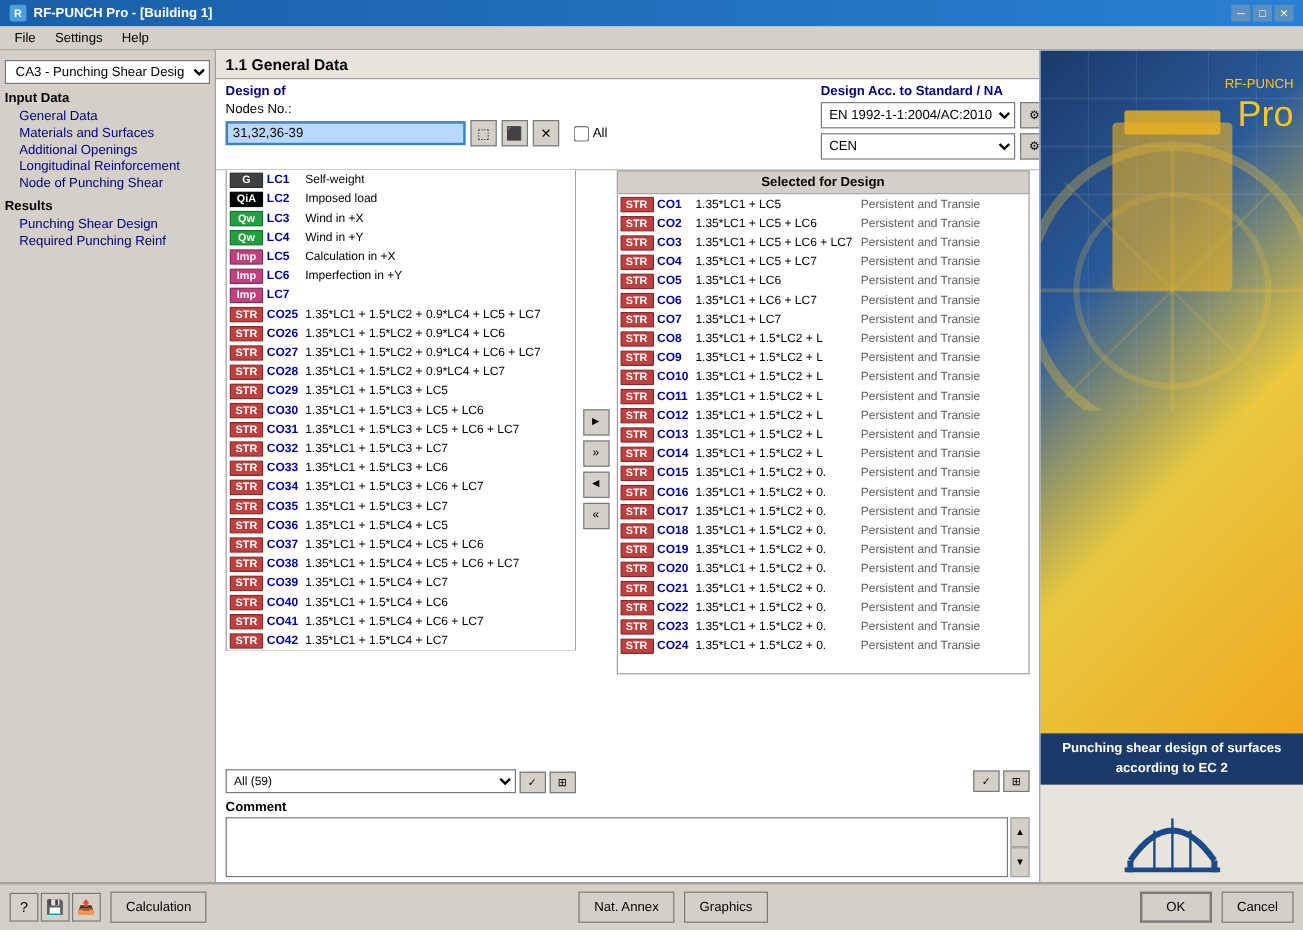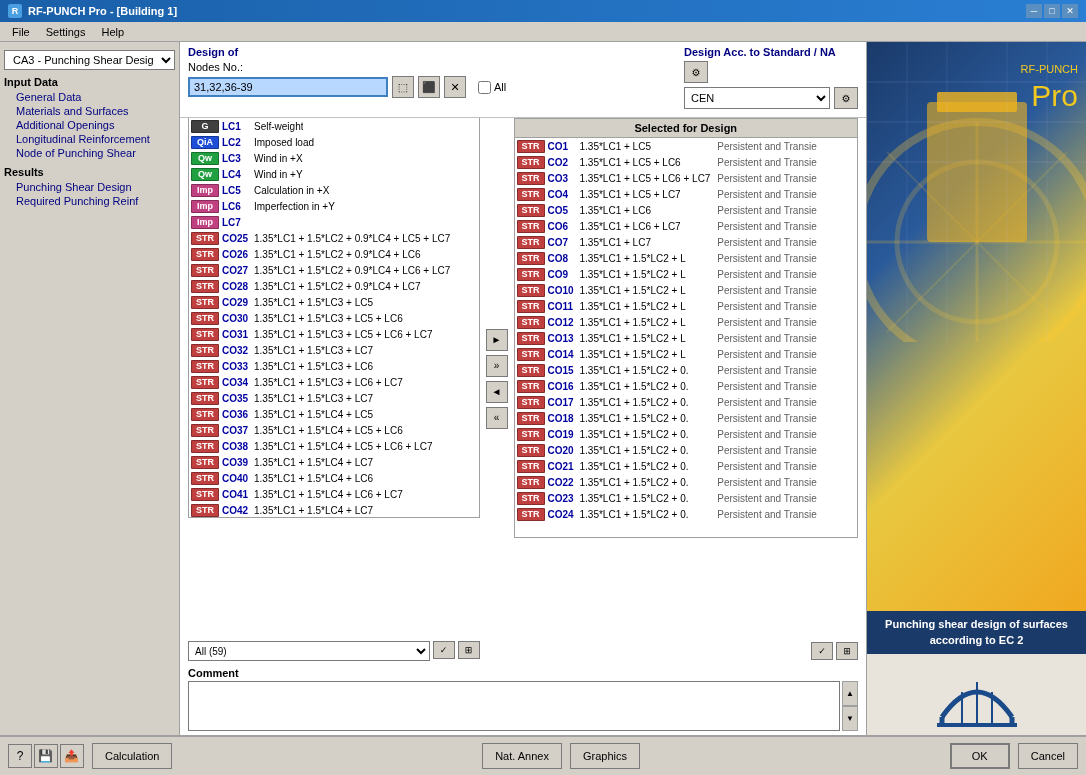--- a/index.html
+++ b/index.html
@@ -45,21 +45,21 @@
     .std-btn { width: 24px; height: 22px; border: 1px solid #7a7a7a; background: #d4d0c8; cursor: pointer; display: flex; align-items: center; justify-content: center; font-size: 10px; }
 
     
     .tables-section { display: flex; gap: 4px; padding: 0 8px; flex: 1; min-height: 0; }
     .table-container { display: flex; flex-direction: column; flex: 1; min-height: 0; }
     .table-header { background: #d4d0c8; padding: 3px 6px; border: 1px solid #a0a0a0; font-weight: bold; font-size: 11px; text-align: center; }
     .table-body { border: 1px solid #a0a0a0; border-top: none; overflow-y: auto; flex: 1; background: white; }
     .table-row { display: flex; align-items: center; padding: 1px 2px; min-height: 16px; }
     .load-badge { min-width: 28px; height: 13px; font-size: 9px; font-weight: bold; display: flex; align-items: center; justify-content: center; margin-right: 3px; border: 1px solid rgba(0,0,0,0.3); border-radius: 1px; flex-shrink: 0; }
     .badge-g { background: #404040; color: white; }
-    .badge-qia { background: #1d4ed8; color: white; }
+    .badge-qia { background: #000000; color: white; }
     .badge-qw { background: #20a040; color: white; }
     .badge-imp { background: #c04080; color: white; }
     .badge-str { background: #c04040; color: white; }
     .load-code { font-size: 10px; min-width: 32px; color: #0000a0; font-weight: bold; }
     .load-desc { font-size: 10px; color: #000; overflow: hidden; text-overflow: ellipsis; white-space: nowrap; }
 
     
     .transfer-buttons { display: flex; flex-direction: column; justify-content: center; gap: 4px; padding: 0 2px; }
     .transfer-btn { width: 22px; height: 22px; border: 1px solid #7a7a7a; background: #d4d0c8; cursor: pointer; display: flex; align-items: center; justify-content: center; font-size: 10px; }
     .filter-select { flex: 1; border: 1px solid #7a7a7a; padding: 1px 2px; font-size: 10px; height: 20px; background: white; }
@@ -131,20 +131,21 @@
     <div class="sidebar-item"><span>Materials and Surfaces</span></div>
     <div class="sidebar-item"><span>Additional Openings</span></div>
     <div class="sidebar-item"><span>Longitudinal Reinforcement</span></div>
     <div class="sidebar-item"><span>Node of Punching Shear</span></div>
     <div class="sidebar-results">Results</div>
     <div class="sidebar-result-item"><span>Punching Shear Design</span></div>
     <div class="sidebar-result-item"><span>Required Punching Reinf</span></div>
   </div>
 
   <div class="content">
+    <div class="content-header">1.1 General Data</div>
 
     <div class="top-form-area">
       <div class="two-cols">
 
         <div class="design-of-col">
           <div class="section-title">Design of</div>
           <div class="nodes-row">
             <span class="form-label">Nodes No.:</span>
           </div>
           <div class="nodes-row" style="margin-top:3px;">
@@ -155,20 +156,23 @@
             <div class="all-check">
               <input type="checkbox" style="">
               <span>All</span>
             </div>
           </div>
         </div>
 
         <div class="standard-col">
           <div class="section-title">Design Acc. to Standard / NA</div>
           <div class="standard-row">
+            <select class="standard-select">
+              <option>EN 1992-1-1:2004/AC:2010</option>
+            </select>
             <button class="std-btn">⚙</button>
 
           </div>
           <div class="standard-row">
             <select class="standard-select">
               <option>CEN</option>
             </select>
             <button class="std-btn">⚙</button>
 
           </div>
@@ -460,21 +464,21 @@
       <span class="load-badge badge-str">STR</span>
       <span class="load-code">CO24</span>
       <span class="load-desc" style="flex:1;">1.35*LC1 + 1.5*LC2 + 0.</span>
       <span class="load-desc" style="flex:1; color:#606060;">Persistent and Transie</span>
     </div>
           </div>
       </div>
     </div>
 
     <div style="display:flex; gap:4px; padding:2px 8px;">
-      <div style="flex:1.1; display:flex; gap:3px; align-items:flex-start;">
+      <div style="flex:1.1; display:flex; gap:3px; align-items:flex-end;">
         <select class="filter-select">
           <option>All (59)</option>
         </select>
         <button class="footer-btn">✓</button>
         <button class="footer-btn">⊞</button>
       </div>
       <div style="width:26px;"></div>
       <div style="flex:1.3; display:flex; gap:3px; align-items:center; justify-content:flex-end;">
         <button class="footer-btn">✓</button>
         <button class="footer-btn">⊞</button>

